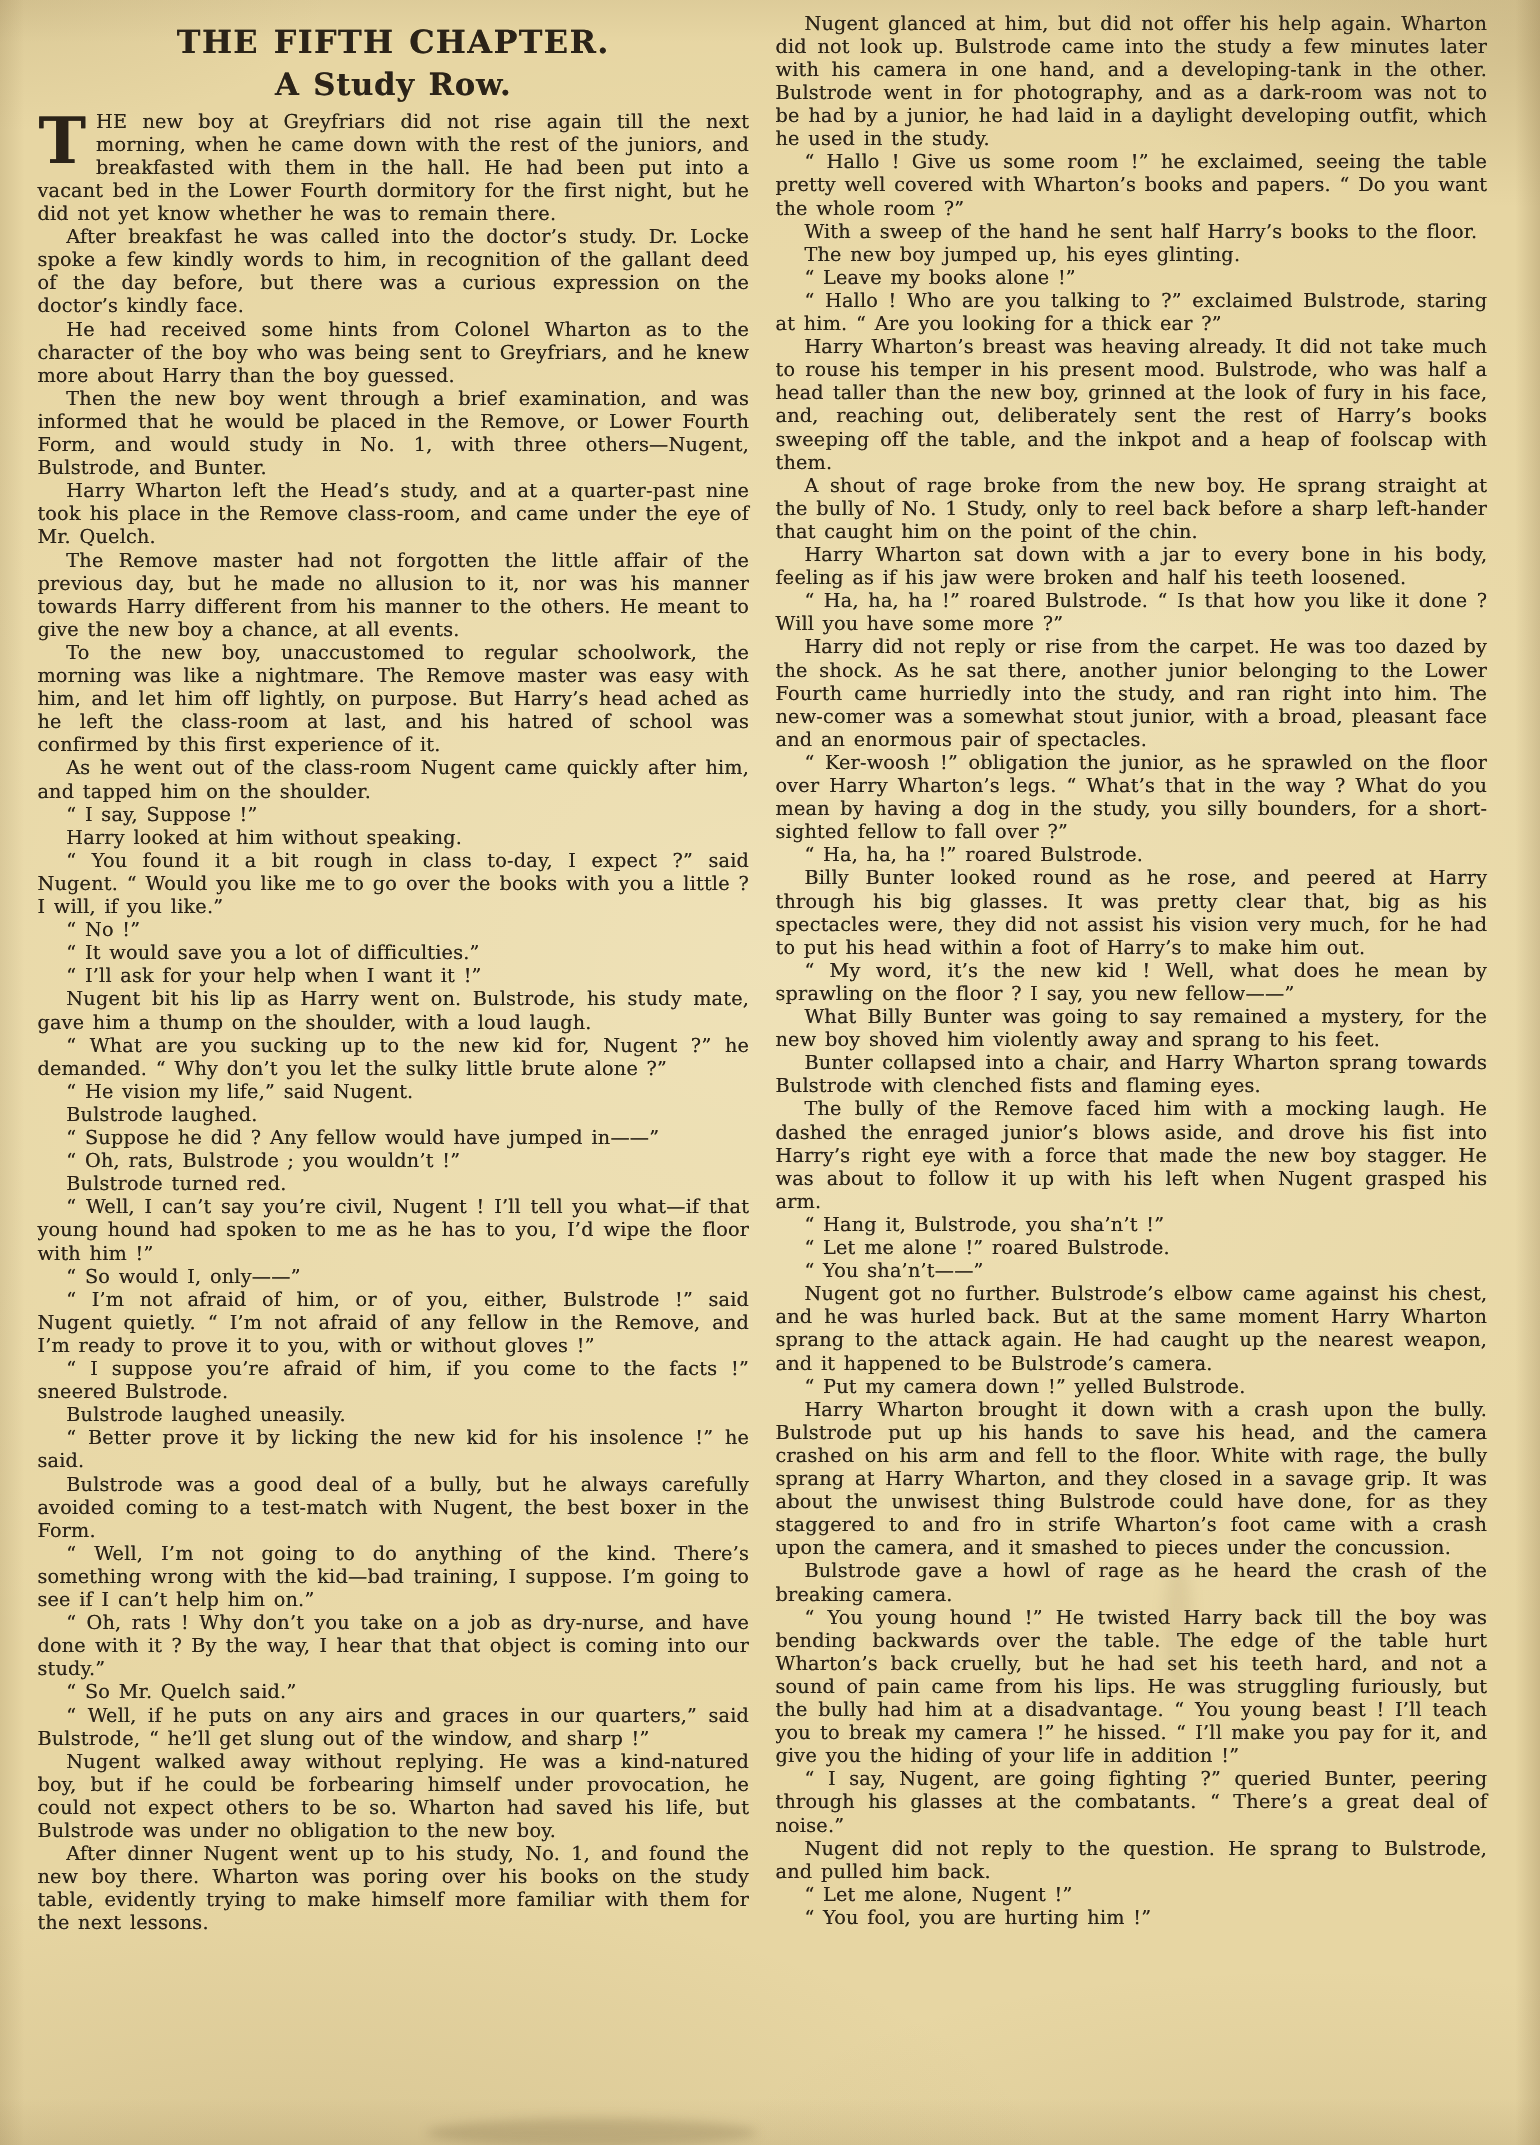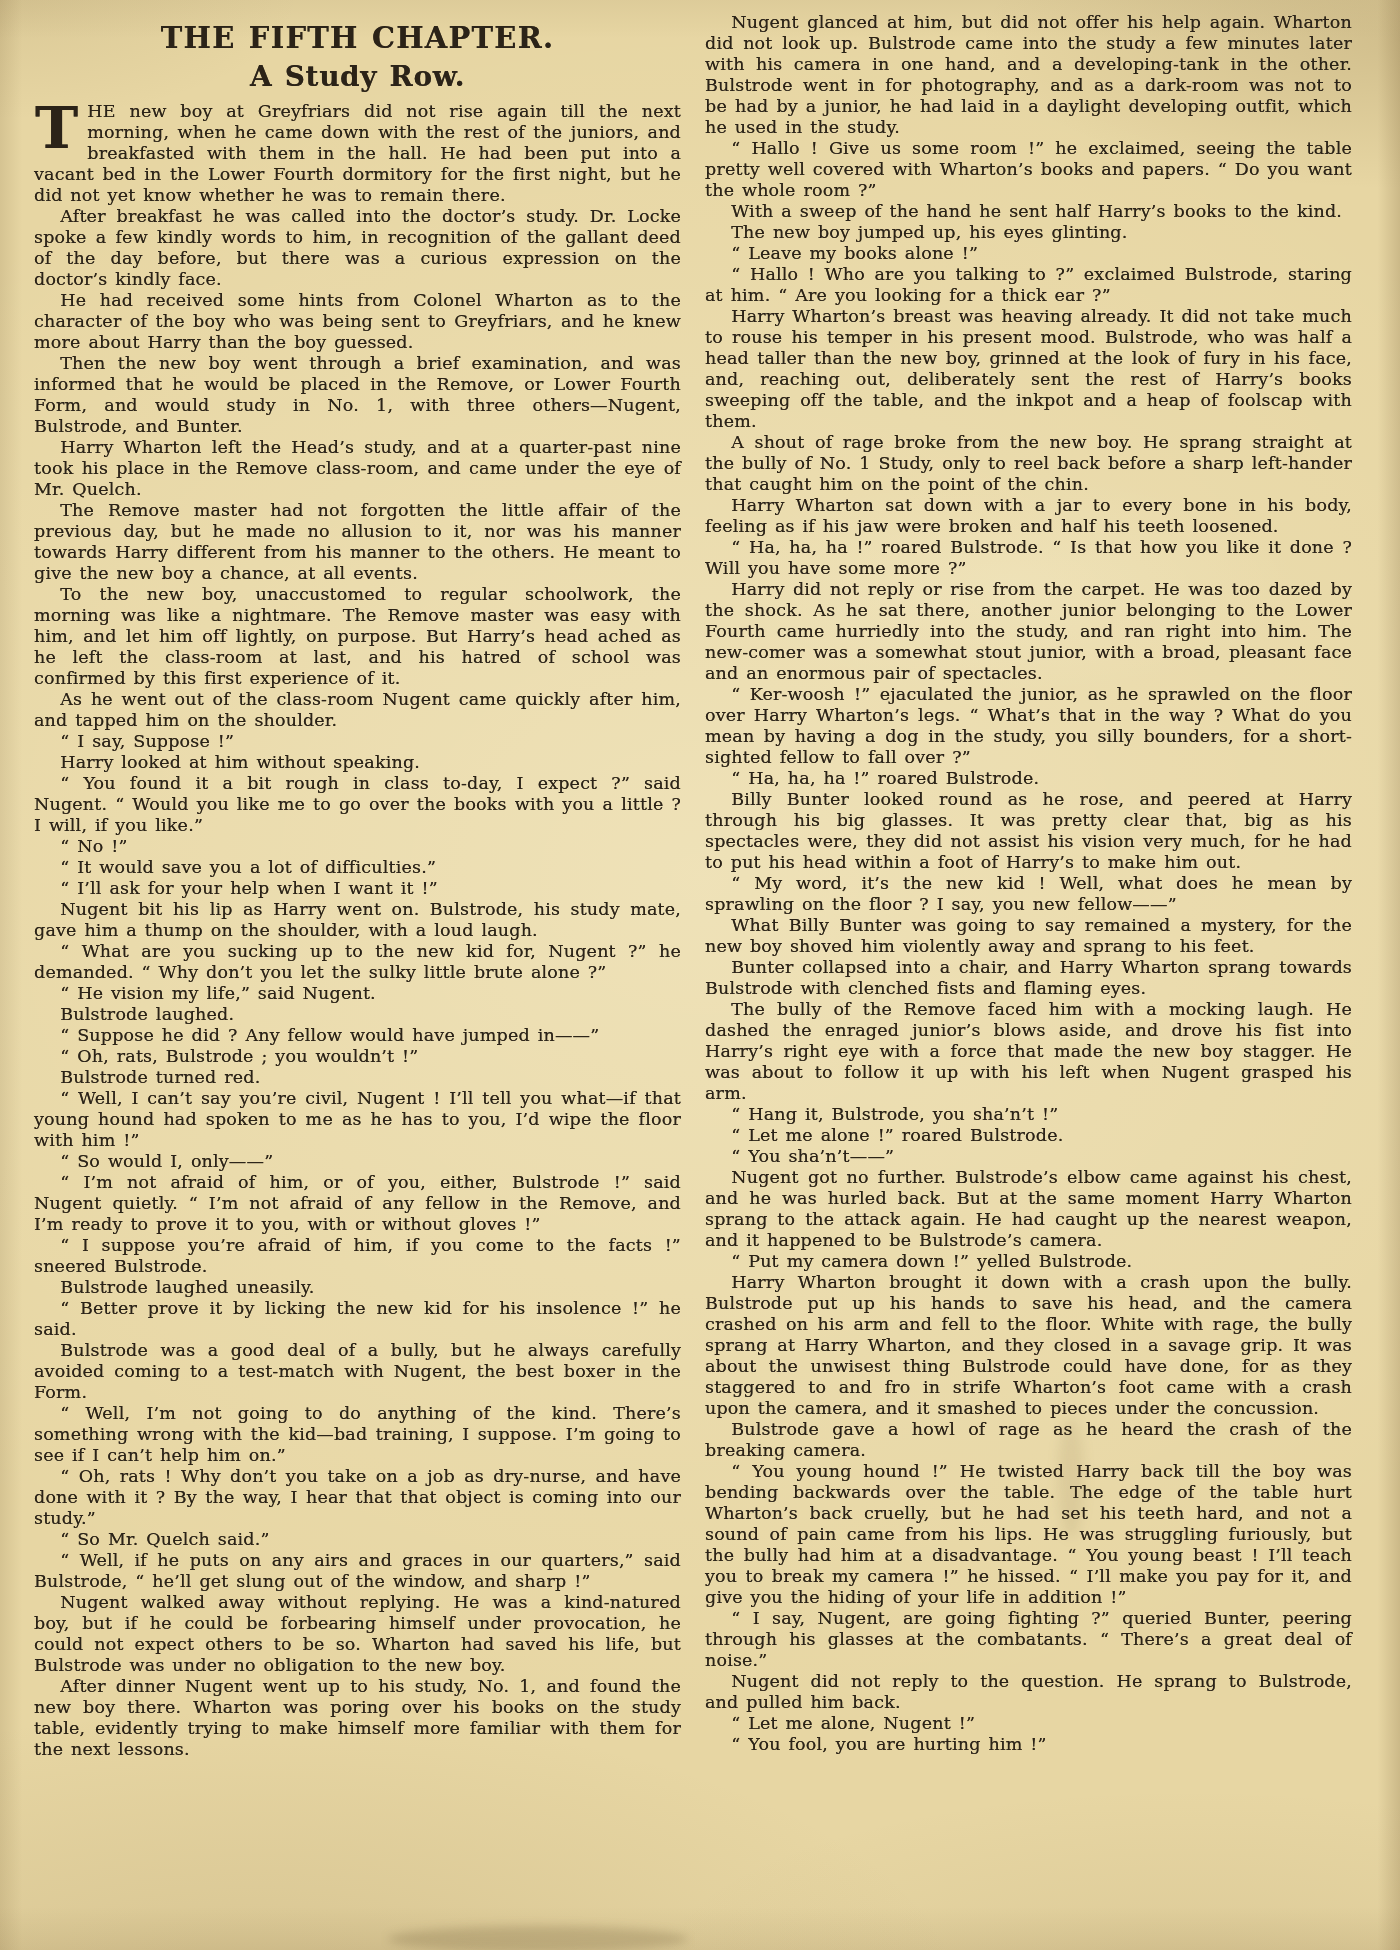--- a/index.html
+++ b/index.html
@@ -123,30 +123,30 @@
           <p class="para">“ So Mr. Quelch said.”</p>
           <p class="para">“ Well, if he puts on any airs and graces in our quarters,” said Bulstrode, “ he’ll get slung out of the window, and sharp !”</p>
           <p class="para">Nugent walked away without replying.  He was a kind-natured boy, but if he could be forbearing himself under provocation, he could not expect others to be so.  Wharton had saved his life, but Bulstrode was under no obligation to the new boy.</p>
           <p class="para">After dinner Nugent went up to his study, No. 1, and found the new boy there.  Wharton was poring over his books on the study table, evidently trying to make himself more familiar with them for the next lessons.</p>
         </div>
     </div>
     <div class="col">
       <div>
           <p class="para">Nugent glanced at him, but did not offer his help again.  Wharton did not look up.  Bulstrode came into the study a few minutes later with his camera in one hand, and a developing-tank in the other.  Bulstrode went in for photography, and as a dark-room was not to be had by a junior, he had laid in a daylight developing outfit, which he used in the study.</p>
           <p class="para">“ Hallo !  Give us some room !” he exclaimed, seeing the table pretty well covered with Wharton’s books and papers.  “ Do you want the whole room ?”</p>
-          <p class="para">With a sweep of the hand he sent half Harry’s books to the kind.</p>
+          <p class="para">With a sweep of the hand he sent half Harry’s books to the floor.</p>
           <p class="para">The new boy jumped up, his eyes glinting.</p>
           <p class="para">“ Leave my books alone !”</p>
           <p class="para">“ Hallo !  Who are you talking to ?” exclaimed Bulstrode, staring at him.  “ Are you looking for a thick ear ?”</p>
           <p class="para">Harry Wharton’s breast was heaving already.  It did not take much to rouse his temper in his present mood.  Bulstrode, who was half a head taller than the new boy, grinned at the look of fury in his face, and, reaching out, deliberately sent the rest of Harry’s books sweeping off the table, and the inkpot and a heap of foolscap with them.</p>
           <p class="para">A shout of rage broke from the new boy.  He sprang straight at the bully of No. 1 Study, only to reel back before a sharp left-hander that caught him on the point of the chin.</p>
           <p class="para">Harry Wharton sat down with a jar to every bone in his body, feeling as if his jaw were broken and half his teeth loosened.</p>
           <p class="para">“ Ha, ha, ha !” roared Bulstrode.  “ Is that how you like it done ?  Will you have some more ?”</p>
           <p class="para">Harry did not reply or rise from the carpet.  He was too dazed by the shock.  As he sat there, another junior belonging to the Lower Fourth came hurriedly into the study, and ran right into him.  The new-comer was a somewhat stout junior, with a broad, pleasant face and an enormous pair of spectacles.</p>
-          <p class="para">“ Ker-woosh !” ejaculated the junior, as he sprawled on the floor over Harry Wharton’s legs.  “ What’s that in the way ?  What do you mean by having a dog in the study, you silly bounders, for a short-sighted fellow to fall over ?”</p>
+          <p class="para">“ Ker-woosh !” obligation the junior, as he sprawled on the floor over Harry Wharton’s legs.  “ What’s that in the way ?  What do you mean by having a dog in the study, you silly bounders, for a short-sighted fellow to fall over ?”</p>
           <p class="para">“ Ha, ha, ha !” roared Bulstrode.</p>
           <p class="para">Billy Bunter looked round as he rose, and peered at Harry through his big glasses.  It was pretty clear that, big as his spectacles were, they did not assist his vision very much, for he had to put his head within a foot of Harry’s to make him out.</p>
           <p class="para">“ My word, it’s the new kid !  Well, what does he mean by sprawling on the floor ?  I say, you new fellow——”</p>
           <p class="para">What Billy Bunter was going to say remained a mystery, for the new boy shoved him violently away and sprang to his feet.</p>
           <p class="para">Bunter collapsed into a chair, and Harry Wharton sprang towards Bulstrode with clenched fists and flaming eyes.</p>
           <p class="para">The bully of the Remove faced him with a mocking laugh.  He dashed the enraged junior’s blows aside, and drove his fist into Harry’s right eye with a force that made the new boy stagger.  He was about to follow it up with his left when Nugent grasped his arm.</p>
           <p class="para">“ Hang it, Bulstrode, you sha’n’t !”</p>
           <p class="para">“ Let me alone !” roared Bulstrode.</p>
           <p class="para">“ You sha’n’t——”</p>
           <p class="para">Nugent got no further.  Bulstrode’s elbow came against his chest, and he was hurled back.  But at the same moment Harry Wharton sprang to the attack again.  He had caught up the nearest weapon, and it happened to be Bulstrode’s camera.</p>

